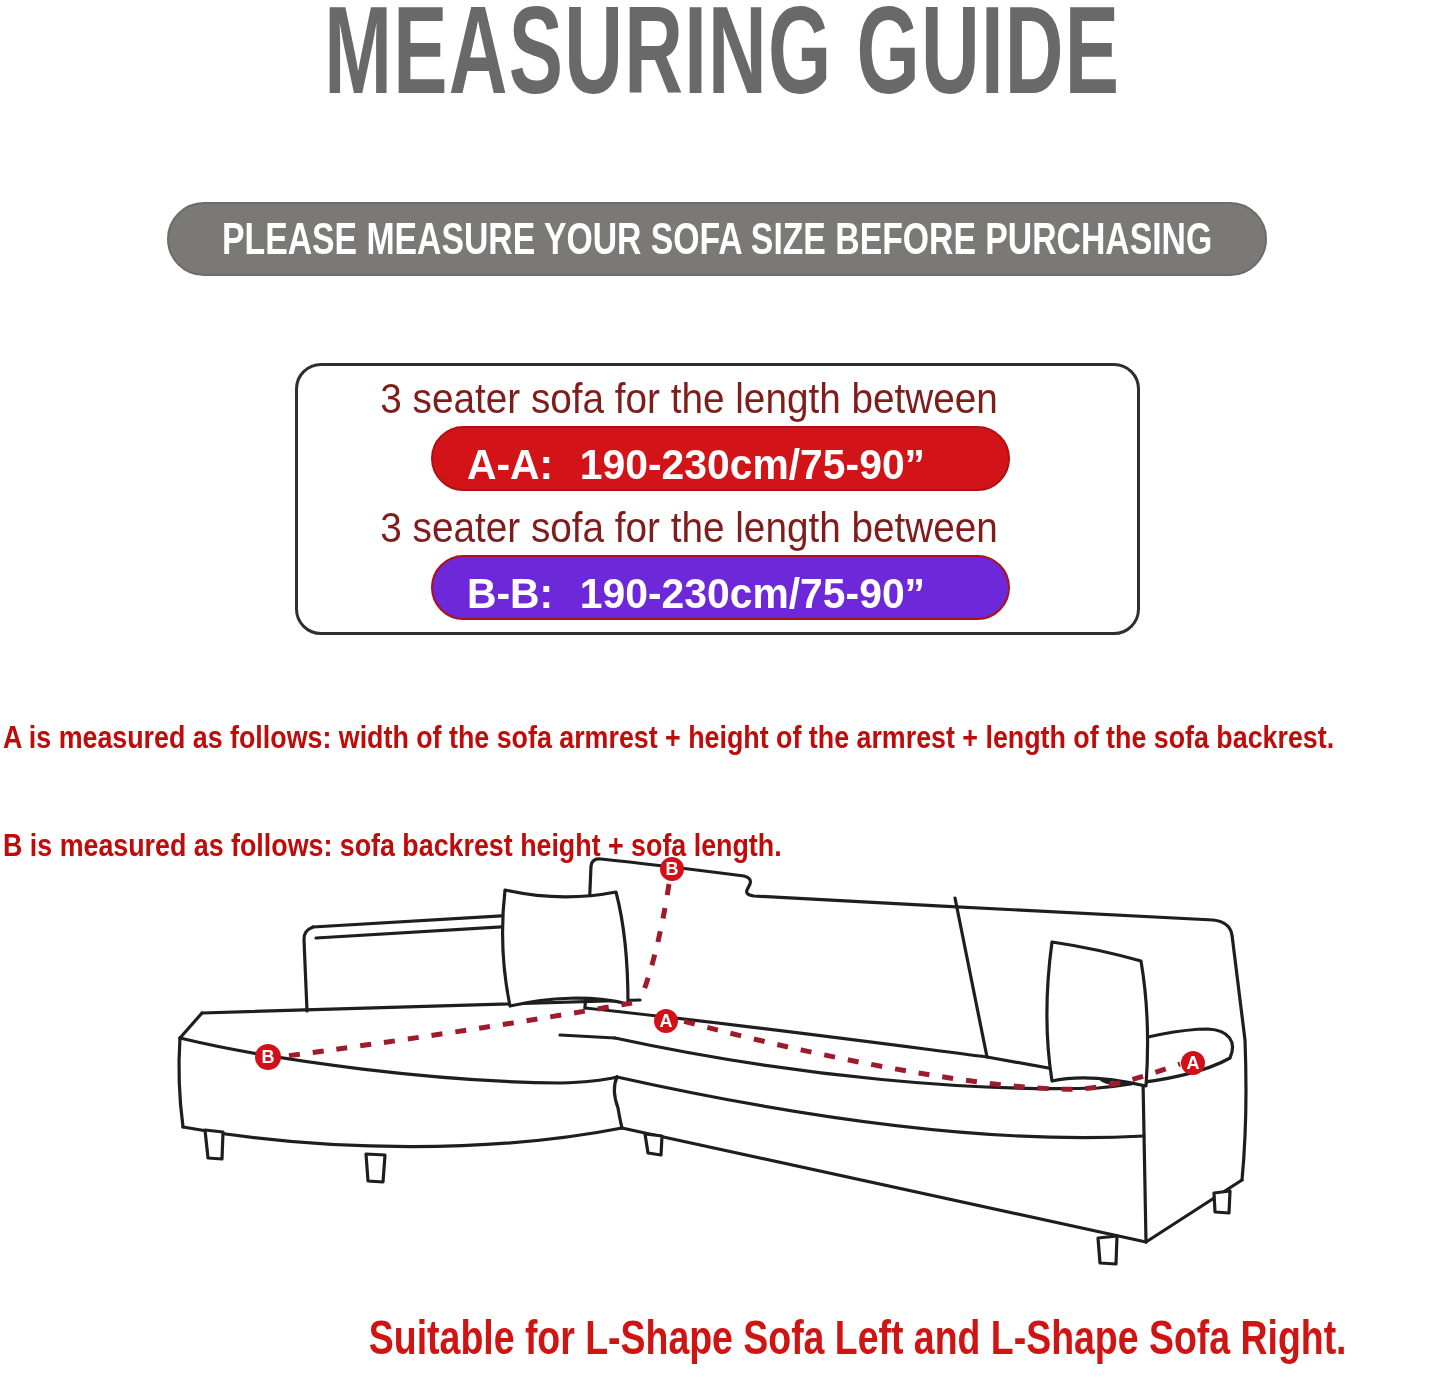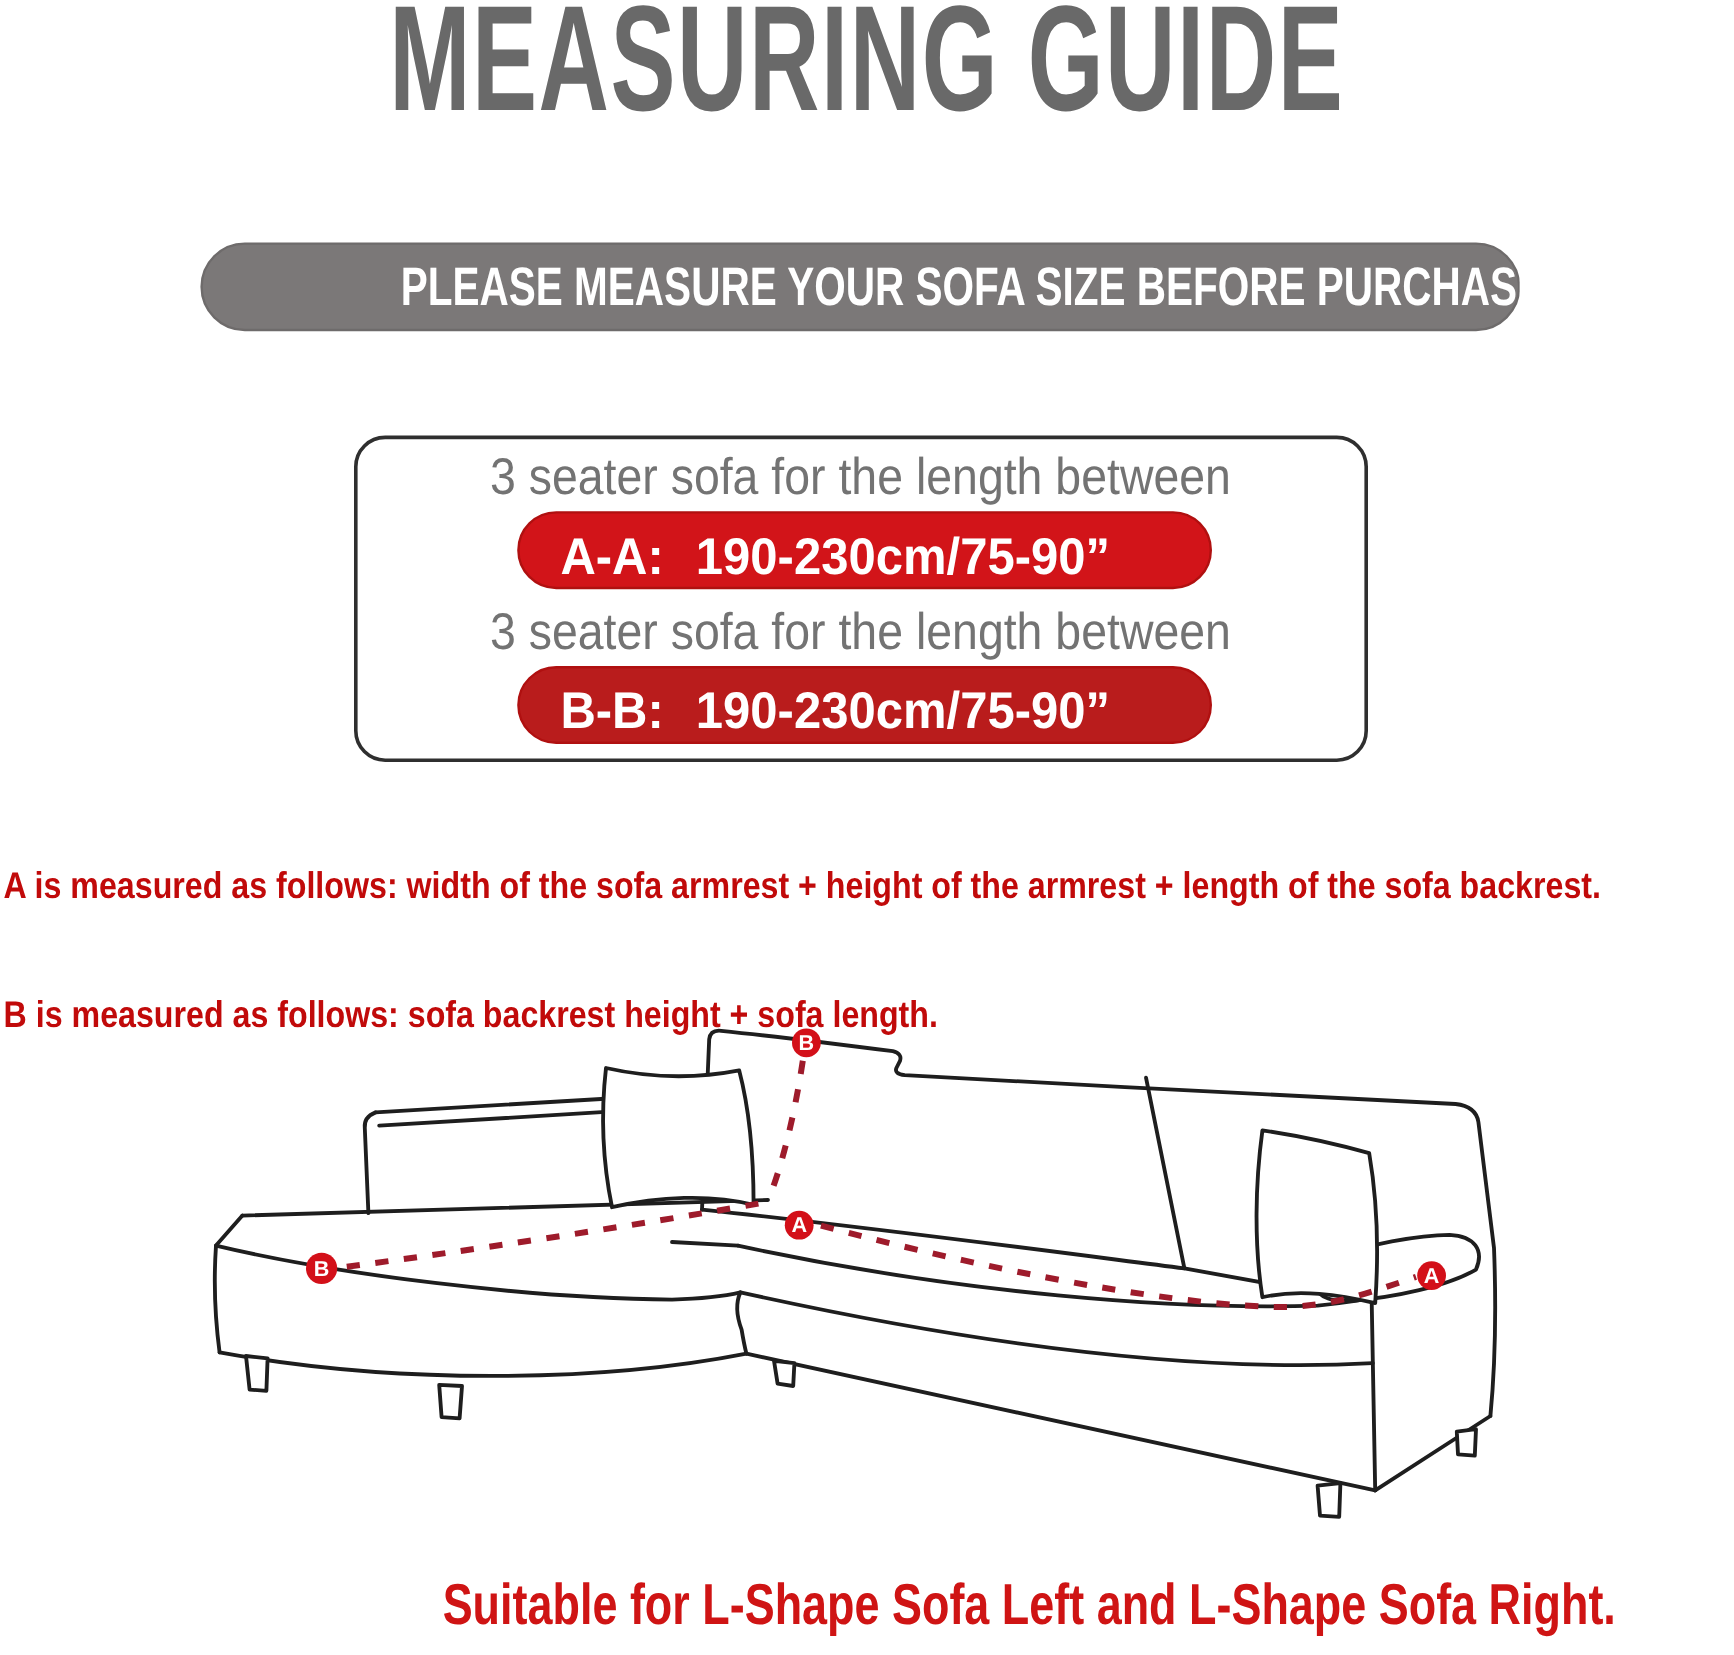--- a/index.html
+++ b/index.html
@@ -3,25 +3,25 @@
 <meta charset="utf-8">
 <style>
   html,body{margin:0;padding:0;background:#ffffff;}
   body{width:1445px;height:1379px;position:relative;font-family:"Liberation Sans",sans-serif;overflow:hidden;}
   .abs{position:absolute;}
   .cond{display:inline-block;white-space:nowrap;}
   
   #title{top:-16px;left:0;width:1445px;height:130px;display:flex;align-items:center;justify-content:center;}
   #title span{font-size:125px;font-weight:bold;color:#696969;letter-spacing:2px;transform:scaleX(0.65);transform-origin:center;}
   
-  #banner{top:202px;left:167px;width:1100px;height:74px;background:#7b7878;border:2px solid #6e6b6b;border-radius:40px;box-sizing:border-box;display:flex;align-items:center;}
+  #banner{top:202px;left:167px;width:1100px;height:74px;background:#7b7878;border:2px solid #6e6b6b;border-radius:40px;box-sizing:border-box;display:flex;align-items:center;justify-content:center;}
   #banner span{font-size:45px;font-weight:bold;color:#ffffff;transform:scaleX(0.75);transform-origin:center;}
   
   #sizebox{top:363px;left:295px;width:845px;height:272px;border:3px solid #2f2f2f;border-radius:26px;background:#fff;box-sizing:border-box;}
-  .rowlabel{position:absolute;left:0;width:100%;text-align:center;font-size:43px;color:#737373;}
+  .rowlabel{position:absolute;left:0;width:100%;font-size:43px;color:#7f1d1d;padding-left:48px;}
   .rowlabel span{transform:scaleX(0.90);transform-origin:center;}
   #row1label{top:8px;}
   #row2label{top:137px;}
   .pill{position:absolute;left:133px;width:579px;height:65px;border-radius:34px;border:2px solid #b01010;box-sizing:border-box;display:flex;align-items:flex-end;padding-left:34px;}
   #pill1{top:60px;}
   #pill2{top:189px;}
   .pill .inner{display:flex;gap:28px;align-items:baseline;transform:scaleX(0.95);transform-origin:left;}
   .pill span{font-size:43px;font-weight:bold;color:#ffffff;white-space:nowrap;}
   
   .note{left:3px;white-space:nowrap;font-weight:bold;font-size:31px;color:#c10a0a;}
@@ -52,21 +52,21 @@
 
 <div id="sizebox" class="abs">
   <div id="row1label" class="rowlabel"><span class="cond">3 seater sofa for the length between</span></div>
   <div id="pill1" class="pill" style="background:#d21419;">
     <div class="inner">
       <span>A-A:</span>
       <span>190-230cm/75-90”</span>
     </div>
   </div>
   <div id="row2label" class="rowlabel"><span class="cond">3 seater sofa for the length between</span></div>
-  <div id="pill2" class="pill" style="background:#b91c1c;">
+  <div id="pill2" class="pill" style="background:#6d28d9;">
     <div class="inner">
       <span>B-B:</span>
       <span>190-230cm/75-90”</span>
     </div>
   </div>
 </div>
 
 <div id="noteA" class="abs note"><span class="cond">A is measured as follows: width of the sofa armrest + height of the armrest + length of the sofa backrest.</span></div>
 <div id="noteB" class="abs note"><span class="cond">B is measured as follows: sofa backrest height + sofa length.</span></div>
 

